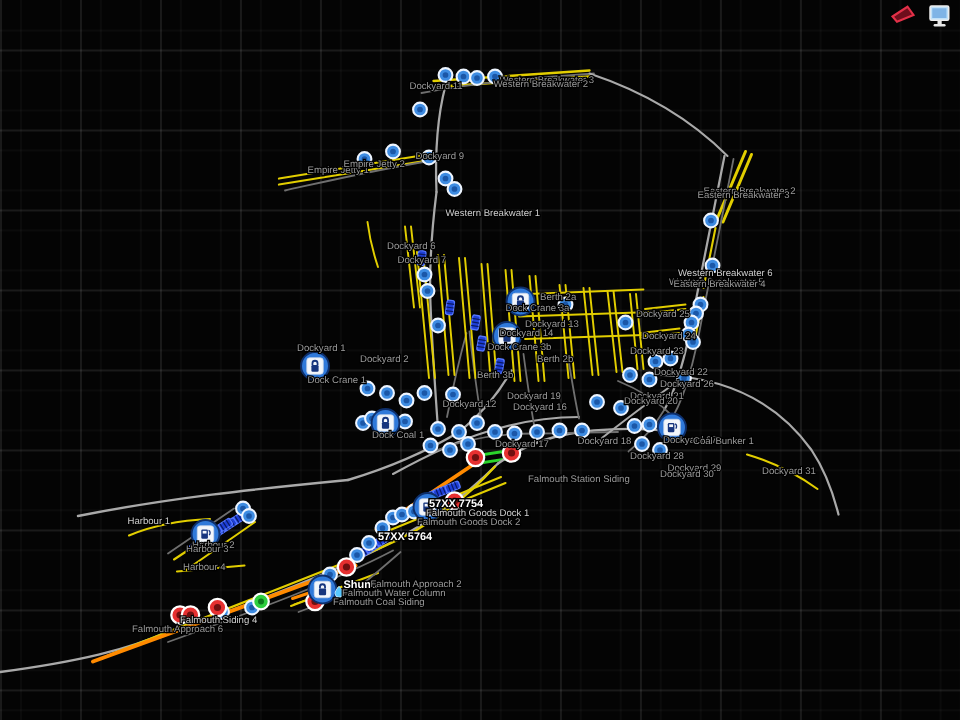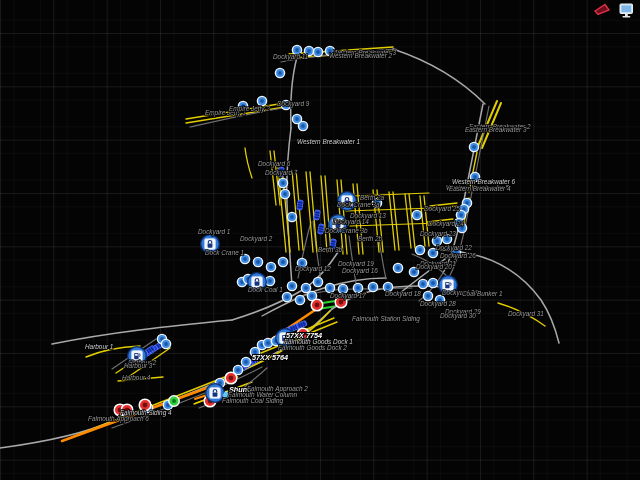--- a/index.html
+++ b/index.html
@@ -7,21 +7,20 @@
     position:relative;width:640px;height:480px;overflow:hidden;
     background-color:#040404;
     background-image:
       linear-gradient(to right, rgba(255,255,255,0.085) 1px, transparent 1px),
       linear-gradient(to bottom, rgba(255,255,255,0.085) 1px, transparent 1px),
       linear-gradient(to right, rgba(255,255,255,0.028) 1px, transparent 1px),
       linear-gradient(to bottom, rgba(255,255,255,0.028) 1px, transparent 1px);
     background-size:53.33px 100%, 100% 53.33px, 26.66px 100%, 100% 26.66px;
     background-position:0 0, 0 33px, 13.3px 0, 0 19.7px;
     font-family:"Liberation Sans", sans-serif;
-    font-style:italic;
   }
   svg.map{position:absolute;left:0;top:0;}
   .toolbar{position:absolute;top:3px;right:6px;display:flex;gap:8px;align-items:flex-start;z-index:5;}
   .tbtn{display:block;cursor:pointer;}
   text.lbl{fill:#9a9a9a;font-size:6.4px;font-family:"Liberation Sans",sans-serif;paint-order:stroke;stroke:#000;stroke-width:1.6px;}
   text.lbl.m{fill:#cfcfcf;}
   text.lbl.b{fill:#ffffff;font-weight:bold;font-size:7.3px;stroke-width:2.1px;}
 </style>
 </head>
 <body>

